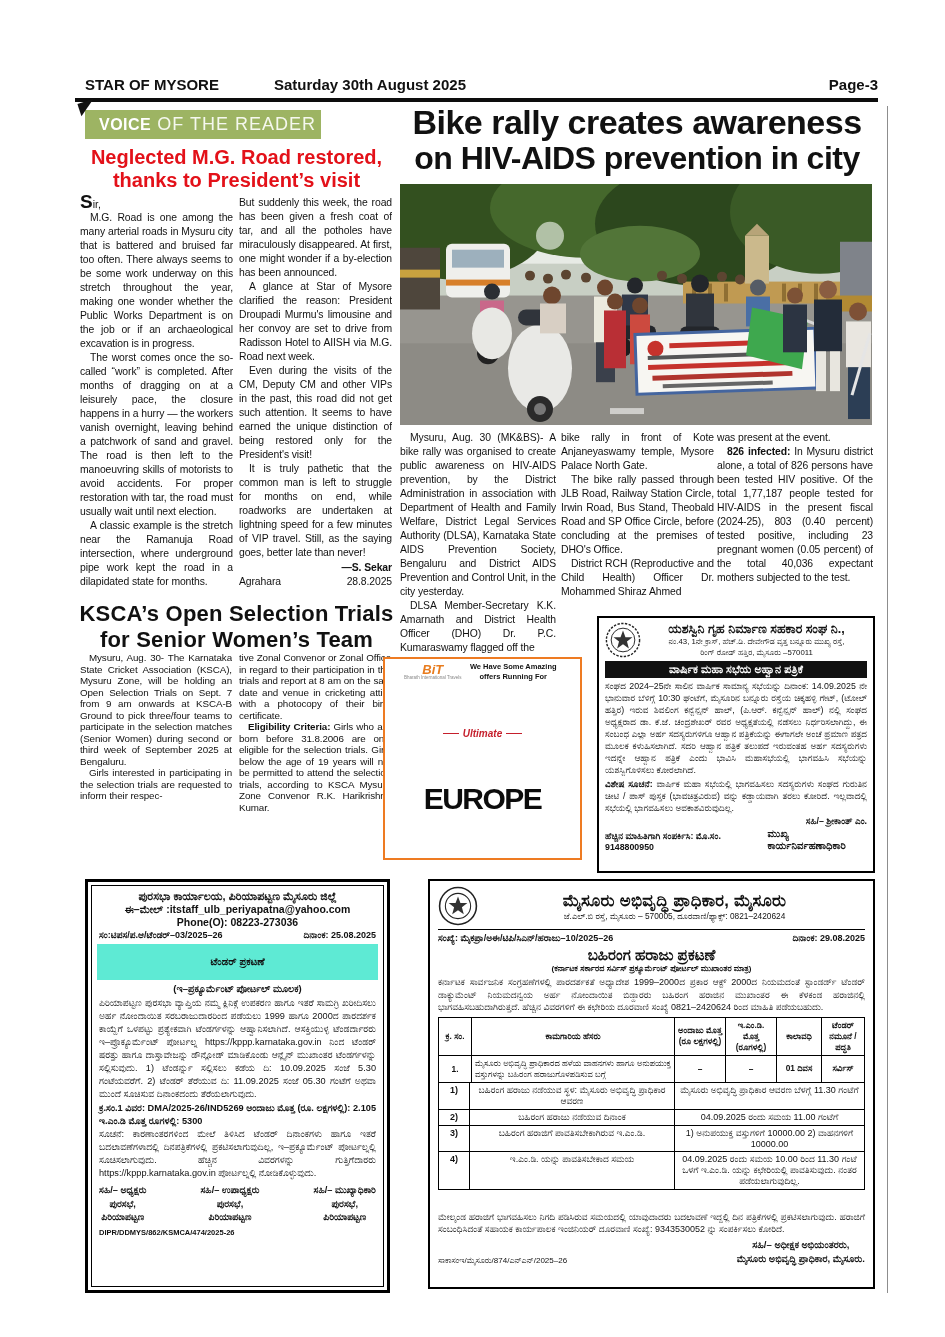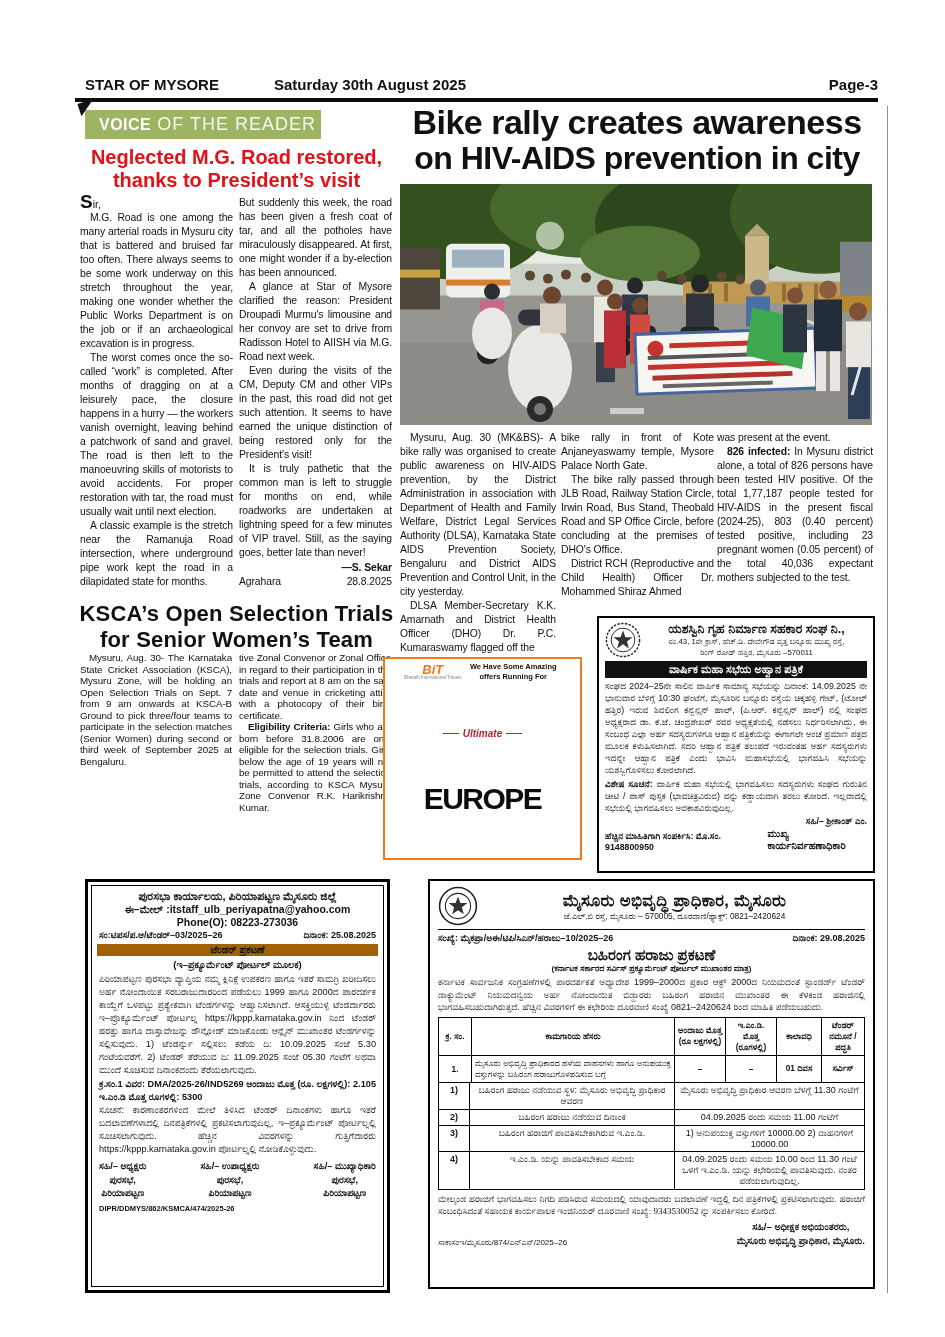--- a/index.html
+++ b/index.html
@@ -98,21 +98,21 @@
   .y-contact{font-weight:700;}
   .y-sign2{font-weight:700;font-size:10px;}
 
   
   #ad-t{left:85px;top:879px;width:305px;height:414px;border:3px solid #000;padding:3px;background:#fff;}
   .t-in{border:1.5px solid #000;height:100%;box-sizing:border-box;padding:4px 7px;font-size:9.2px;overflow:hidden;}
   .t-office{font-weight:700;font-size:11px;text-align:center;}
   .t-email{font-weight:700;font-size:10.5px;text-align:center;}
   .t-phone{font-weight:700;font-size:10.5px;text-align:center;}
   .t-refrow{display:flex;justify-content:space-between;font-weight:700;font-size:9px;margin-top:2px;}
-  .t-bar{background:#a16207;font-weight:800;text-align:center;margin:3px -2px;padding:0 0;font-size:10px;}
+  .t-bar{background:#5eead4;font-weight:800;text-align:center;margin:3px -2px;padding:12px 0;font-size:10px;}
   .t-paren{text-align:center;font-weight:700;font-size:9.5px;}
   .t-body{text-align:justify;line-height:1.42;margin-top:2px;}
   .t-kra{font-weight:700;text-align:justify;line-height:1.42;}
   .t-note{text-align:justify;line-height:1.42;}
   .t-signs{display:flex;justify-content:space-between;text-align:center;font-weight:700;margin-top:4px;line-height:1.5;}
   .t-code{font-weight:800;font-size:7.5px;margin-top:3px;}
 
   
   #ad-m{left:428px;top:879px;width:447px;height:410px;border:2.5px solid #000;background:#fff;
         padding:5px 8px;font-size:9px;overflow:hidden;}
@@ -125,21 +125,21 @@
   .m-title2{font-weight:800;font-size:15px;text-align:center;margin-top:2px;}
   .m-sub2{font-weight:700;font-size:8px;text-align:center;}
   .m-intro{text-align:justify;line-height:1.4;margin-top:2px;}
   table.m-table{width:100%;border-collapse:collapse;font-size:8.3px;margin-top:3px;}
   .m-table th,.m-table td{border:1px solid #000;padding:2px 3px;text-align:center;vertical-align:middle;font-weight:700;}
   .m-table td.nm{text-align:justify;font-weight:400;}
   .m-srow{display:flex;border:1px solid #000;border-top:0;}
   .m-sno{width:26px;border-right:1px solid #000;text-align:center;padding:2px;font-weight:700;}
   .m-slabel{width:196px;border-right:1px solid #000;text-align:center;padding:2px 4px;}
   .m-sval{flex:1;text-align:center;padding:2px 4px;}
-  .m-outro{text-align:justify;line-height:1.4;margin-top:3px;font-family:Liberation Serif, serif;}
+  .m-outro{text-align:justify;line-height:1.4;margin-top:21px;}
   .m-foot{display:flex;justify-content:space-between;align-items:flex-end;margin-top:2px;}
   .m-code{font-size:8px;}
   .m-sign{text-align:center;font-weight:800;line-height:1.5;font-size:9.5px;}
 </style>
 </head>
 <body>
 
 <div id="page">
 
   <div class="abs" id="masthead">
@@ -176,20 +176,21 @@
       <span>28.8.2025</span>
     </div>
   </div>
 
   <div class="abs" id="ksca-headline">
     <div>KSCA’s Open Selection Trials</div>
     <div>for Senior Women’s Team</div>
   </div>
   <div class="abs kcol" id="kcol1">
       <p class="para">Mysuru, Aug. 30- The Karnataka State Cricket Association (KSCA), Mysuru Zone, will be holding an Open Selection Trials on Sept. 7 from 9 am onwards at KSCA-B Ground to pick three/four teams to participate in the selection matches (Senior Women) during second or third week of September 2025 at Bengaluru.</p>
+      <p class="para">Girls interested in participating in the selection trials are requested to inform their respec-</p>
     </div>
   <div class="abs kcol" id="kcol2">
     <p class="flush">tive Zonal Convenor or Zonal Office in regard to their participation in the trials and report at 8 am on the said date and venue in cricketing attire with a photocopy of their birth certificate.</p>
     <p><b>Eligibility Criteria:</b><span> Girls who are born before 31.8.2006 are only eligible for the selection trials. Girls below the age of 19 years will not be permitted to attend the selection trials, according to KSCA Mysuru Zone Convenor R.K. Harikrishna Kumar.</span></p>
   </div>
 
   <div class="abs" id="bike-headline">
     <div id="bike-h1">Bike rally creates awareness</div>
     <div id="bike-h2">on HIV-AIDS prevention in city</div>
   </div>

